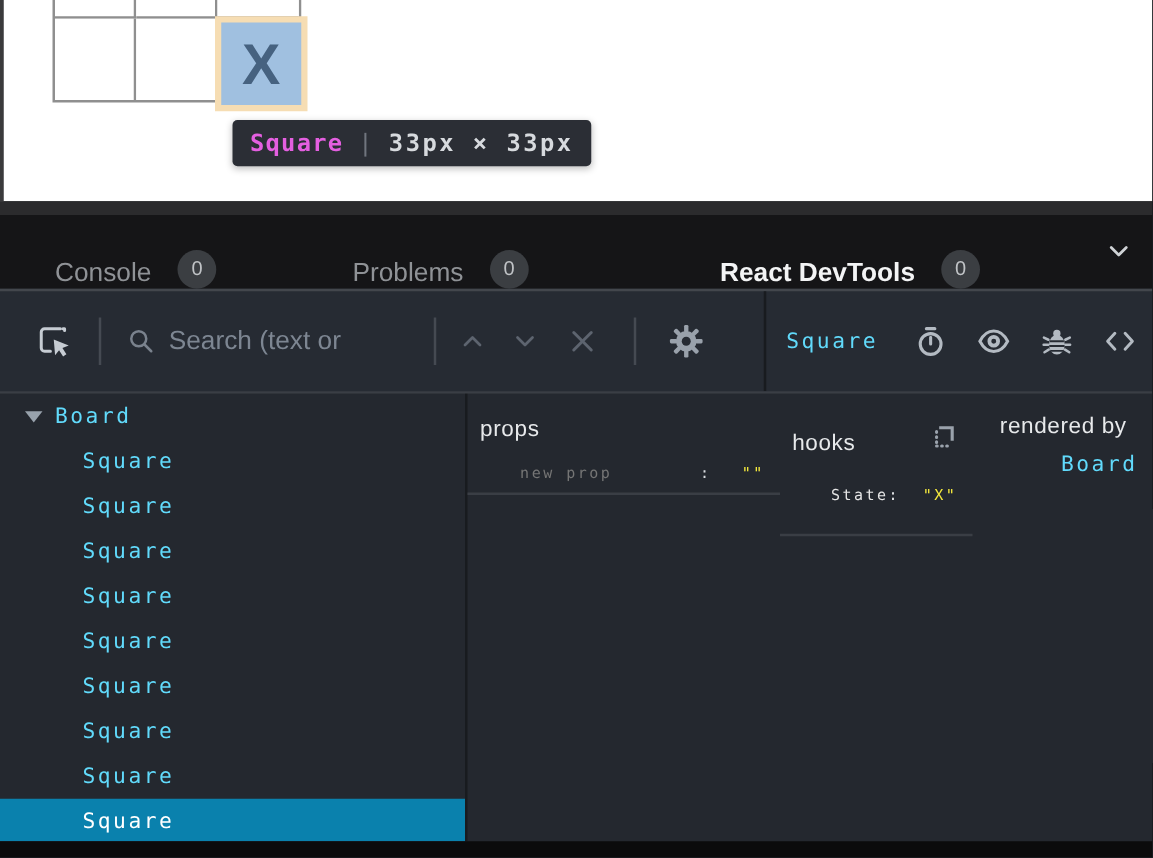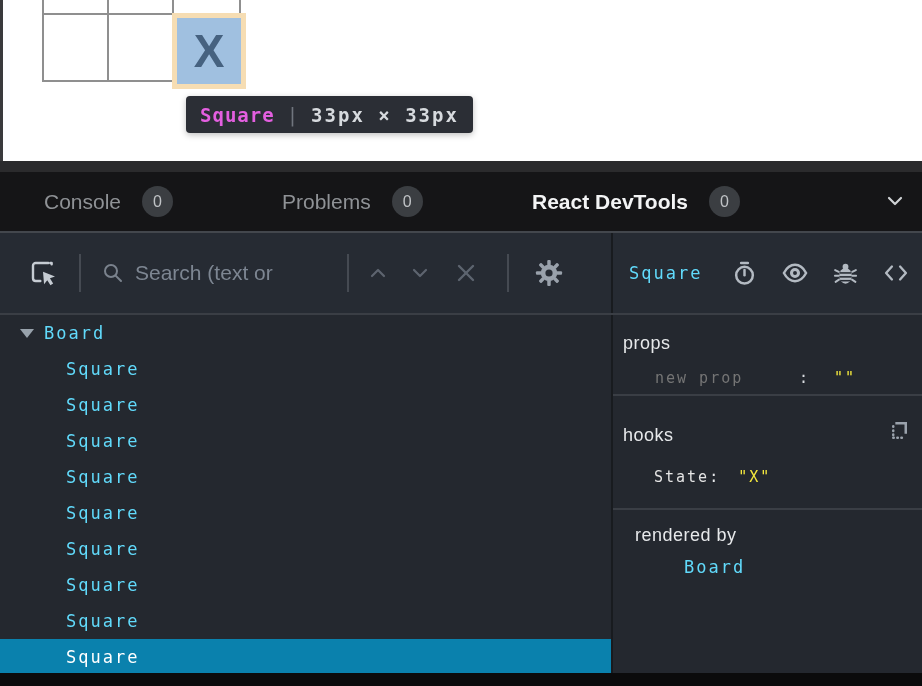--- a/index.html
+++ b/index.html
@@ -24,22 +24,22 @@
                      box-shadow:0 2px 6px rgba(0,0,0,.25); }
   .tt-name { color:#e45fe0; }
   .tt-sep { color:#70757e; font-weight:400; }
   .tt-dims { color:#d7dade; letter-spacing:2px; }
 
   
   .gap-strip { position:absolute; left:0; top:161px; width:922px; height:11px; background:#2b2b2d; }
 
   
   .tab-strip { position:absolute; left:0; top:172px; width:922px; height:59px; background:#151517; }
-  .tab { position:absolute; top:0; height:59px; display:flex; align-items:center; gap:21px; font-size:21px; color:#8f9296; cursor:default; }
-  .tab.active { color:#f3f4f5; font-weight:600; }
+  .tab { position:absolute; top:0; height:59px; display:flex; align-items:flex-end; gap:21px; font-size:21px; color:#8f9296; cursor:default; }
+  .tab.active { color:#f3f4f5; font-weight:600;margin-left:44px; }
   .tab-console { left:44px; } .tab-problems { left:282px; } .tab-react { left:532px; }
   .badge { width:31px; height:31px; border-radius:50%; background:#3b3e42; color:#c0c3c6;
            display:flex; align-items:center; justify-content:center; font-size:16px; font-weight:400; }
   .tab-chevron { position:absolute; right:16px; top:18px; }
 
   
   .toolbar-row { position:absolute; left:0; top:231px; width:922px; height:82px; background:#262b33;
                  border-top:2px solid #43474d; display:flex; }
   .toolbar-left { width:613px; height:100%; border-right:2px solid #181b1f; display:flex; align-items:center; }
   .toolbar-right { flex:1; height:100%; display:flex; align-items:center; }
@@ -59,28 +59,28 @@
   .content-row { position:absolute; left:0; top:315px; width:922px; height:358px; display:flex; background:#24282f; }
   .tree-panel { width:613px; height:100%; border-right:2px solid #181b1f; overflow:hidden; }
   .tree-row { height:36px; display:flex; align-items:center; font-family:"DejaVu Sans Mono", monospace;
               font-size:17px; letter-spacing:2px; color:#61dafb; cursor:default; }
   .tree-row.d0 { padding-left:20px; }
   .tree-row.d1 { padding-left:66px; }
   .tree-row.selected { background:#0a81ad; color:#ffffff; }
   .tri { width:0; height:0; border-left:7px solid transparent; border-right:7px solid transparent;
          border-top:9px solid #98a2ac; margin-right:10px; }
 
-  .inspect-panel { flex:1; height:100%; display:flex; flex-direction:column; }
+  .inspect-panel { flex:1; height:100%; display:flex; flex-direction:row; }
   .section { position:relative; border-bottom:2px solid #3a3e45; }
   .sec-props { height:81px; padding:17px 12px 0 10px; }
   .sec-hooks { height:114px; padding:28px 12px 0 10px; }
   .sec-rendered { height:161px; padding:14px 12px 0 22px; border-bottom:none; }
   .sec-title { font-size:18px; color:#e7e9eb; line-height:22px; letter-spacing:.5px; }
   .kv { display:flex; align-items:center; line-height:22px; font-family:"DejaVu Sans Mono", monospace;
-        font-size:15px; letter-spacing:2px; }
+        font-size:12px; letter-spacing:2px; }
   .kv-props { margin-top:13px; padding-left:32px; }
   .kv-hooks { margin-top:20px; padding-left:31px; }
   .kv-name-muted { color:#79818c; background:transparent; border:none; font:inherit; letter-spacing:inherit; width:118px; padding:0; }
   .kv-colon-props { color:#d9dce0; margin:0 24px 0 26px; }
   .kv-name-purple { color:#e5e5e5; }
   .kv-colon-hooks { color:#e7e9eb; margin-right:18px; }
   .kv-val { color:#f5e93d; }
   .hooks-icon-btn { position:absolute; right:10px; top:22px; background:none; border:none; padding:0; cursor:pointer; }
   .owner-link { margin-top:10px; padding-left:49px; font-family:"DejaVu Sans Mono", monospace; font-size:17px;
                 letter-spacing:2px; color:#61dafb; line-height:22px; cursor:pointer; }

